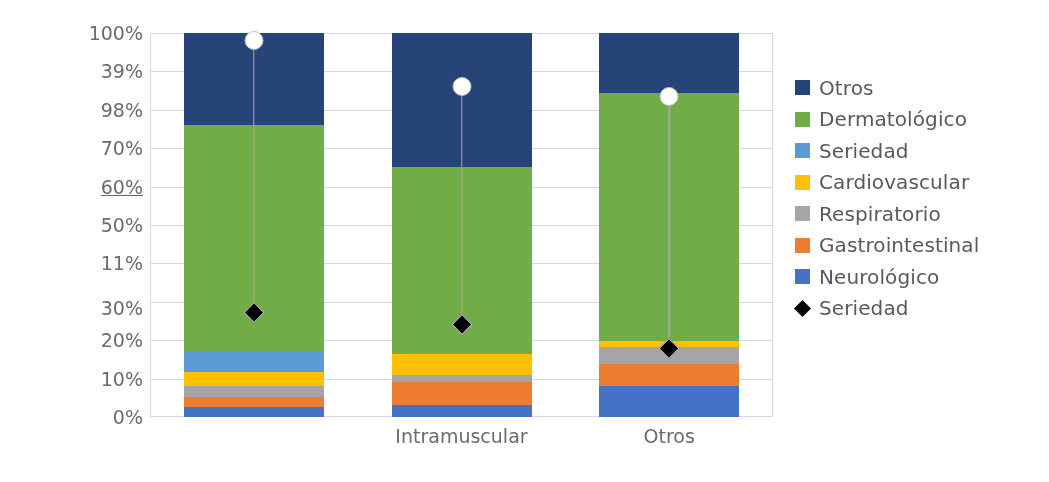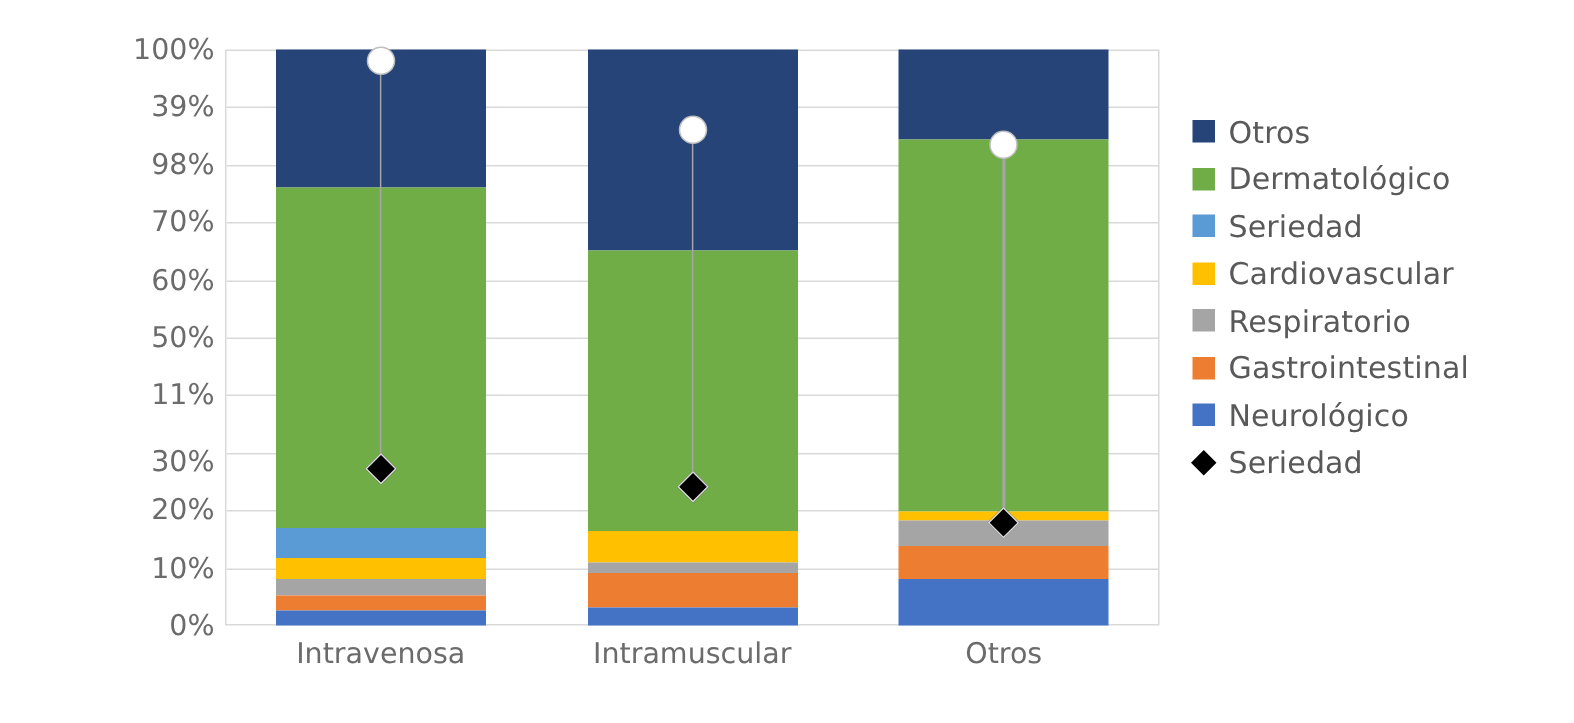--- a/index.html
+++ b/index.html
@@ -172,21 +172,21 @@
 
 <div id="chart-root">
 
   <div id="y-ticks">
       <div class="tick-label" style="top: 384px;">0%</div>
       <div class="tick-label" style="top: 345.6px;">10%</div>
       <div class="tick-label" style="top: 307.2px;">20%</div>
       <div class="tick-label" style="top: 275px;">30%</div>
       <div class="tick-label" style="top: 230.4px;">11%</div>
       <div class="tick-label" style="top: 192px;">50%</div>
-      <div class="tick-label" style="top: 153.6px;">60%</div>
+      <div class="tick-label" style="top: 153.6px; text-decoration: underline;">60%</div>
       <div class="tick-label" style="top: 115.2px;">70%</div>
       <div class="tick-label" style="top: 76.8px;">98%</div>
       <div class="tick-label" style="top: 38.4px;">39%</div>
       <div class="tick-label" style="top: 0px;">100%</div>
     </div>
 
   <div class="plot-area">
     <div id="gridlines">
         <div class="gridline" style="top: 344.6px;"></div>
         <div class="gridline" style="top: 306.2px;"></div>
@@ -237,21 +237,20 @@
           <div class="bar-seg" title="Gastrointestinal" style="height: 21.888px; background: rgb(237, 125, 49);"></div>
           <div class="bar-seg" title="Neurológico" style="height: 31.104px; background: rgb(68, 114, 196);"></div>
         </div>
         <div class="marker-stem" style="top: 63.36px; height: 252.288px;"></div>
         <div class="marker-diamond" title="Seriedad: 17.8%" style="bottom: 68.352px; margin-bottom: -7.5px; transform: translateX(-50%) rotate(45deg);"></div>
         <div class="marker-circle" title="Recuperación: 83.5%" style="bottom: 320.64px; margin-bottom: -9.5px; transform: translateX(-50%);"></div>
       </div>
     </div>
 
   <div class="cat-labels" id="cat-labels">
-      <div class="cat-label" style="left: 0px; width: 207.667px;">Intravenosa</div>
       <div class="cat-label" style="left: 207.667px; width: 207.667px;">Intramuscular</div>
       <div class="cat-label" style="left: 415.333px; width: 207.667px;">Otros</div>
     </div>
 
   <div class="legend" id="legend">
       <div class="legend-item">
         <span class="legend-swatch" style="background: rgb(38, 68, 120);"></span>
         <span class="legend-label">Otros</span>
       </div>
       <div class="legend-item">

